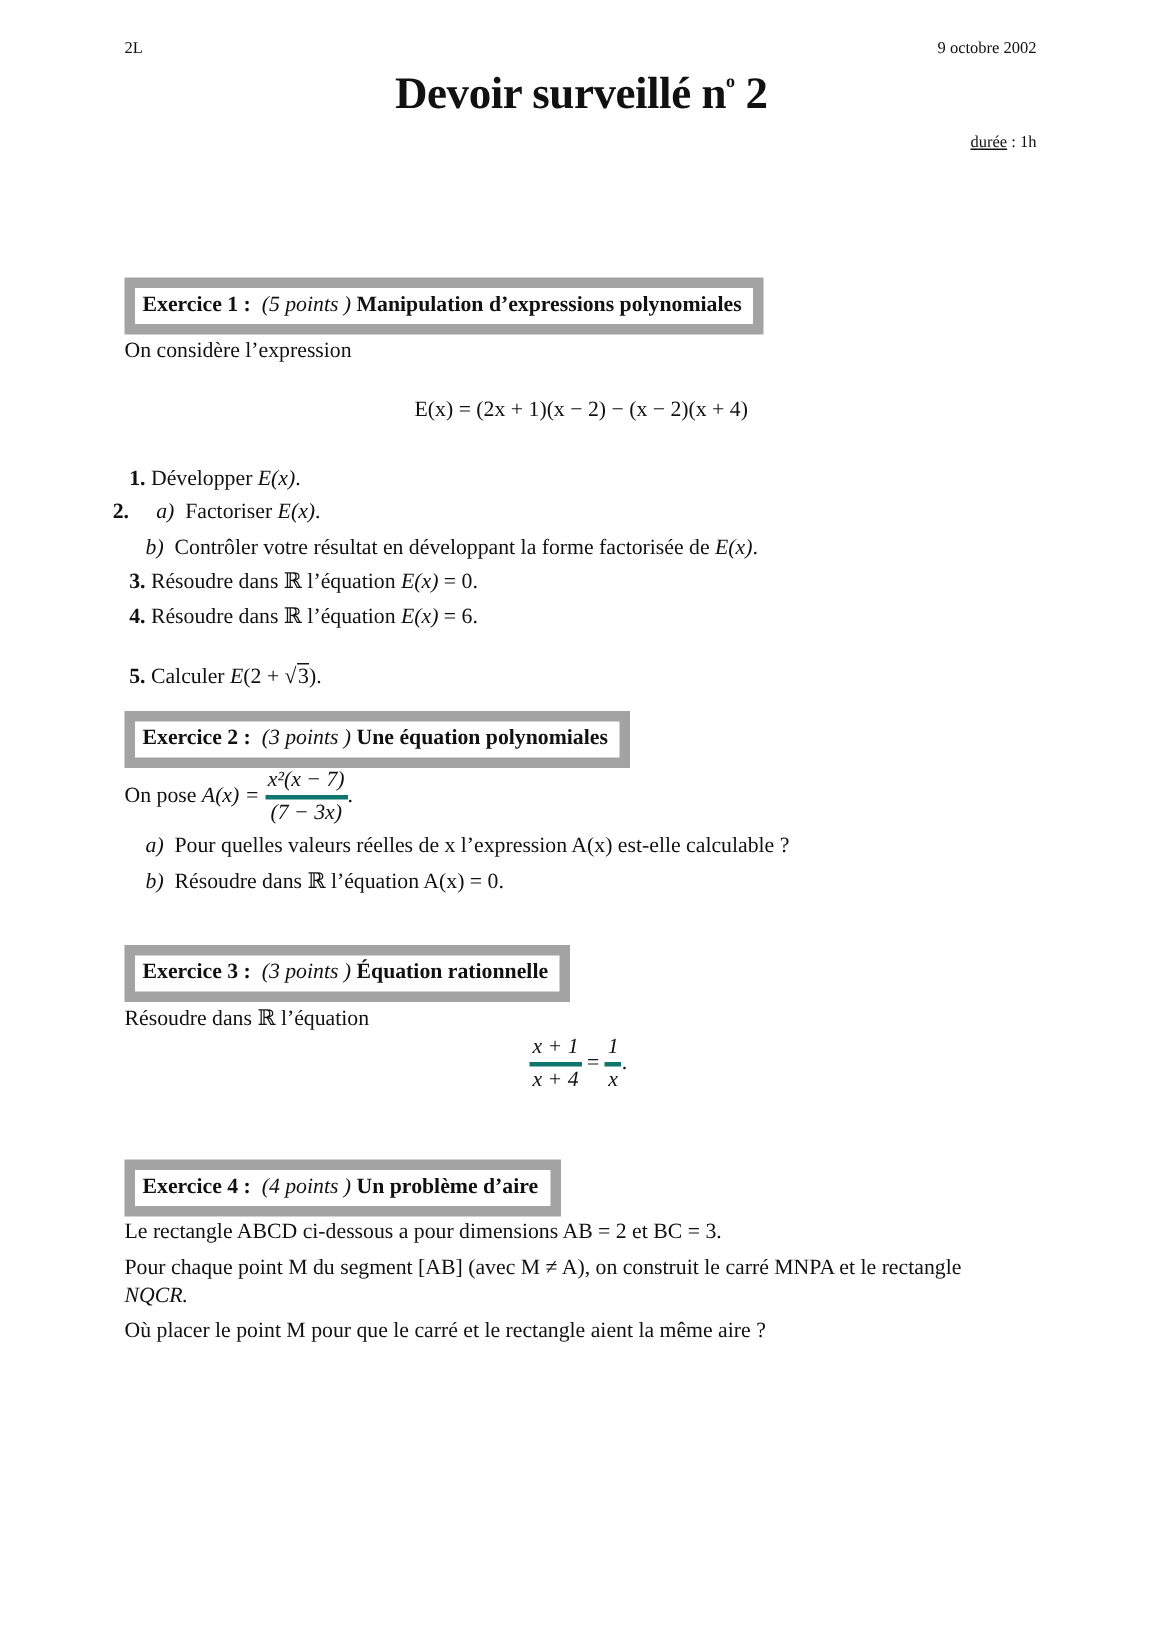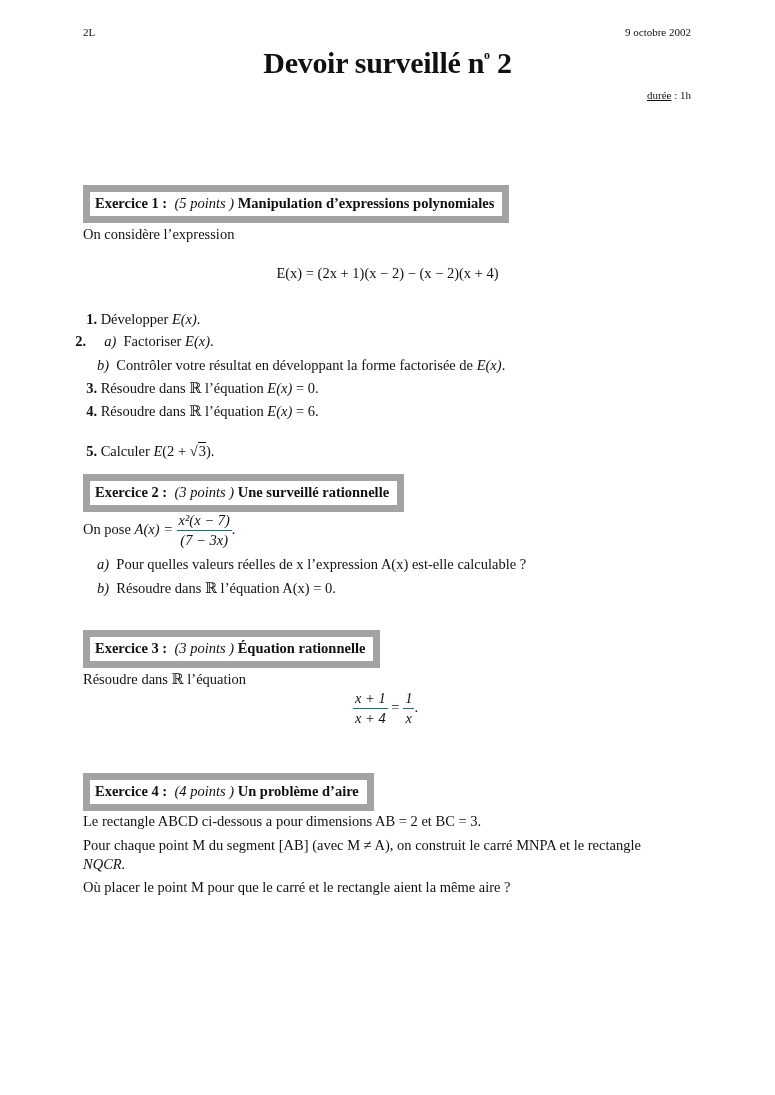--- a/index.html
+++ b/index.html
@@ -21,21 +21,21 @@
       font-size: 14.5px; white-space: nowrap;
     }
     .exbox b { font-weight: bold; }
     .exbox i { font-style: italic; }
 
     .para { position: absolute; left: 83px; white-space: nowrap; }
     .center { position: absolute; left: 0; width: 775px; text-align: center; }
     .m { font-style: italic; }
     .num { font-weight: bold; display: inline-block; text-align: right; }
     .frac { display: inline-block; vertical-align: middle; text-align: center; }
-    .frac .n { display: block; border-bottom: 1px solid #0f766e; padding: 0 2px 1px 2px; }
+    .frac .n { display: block; border-bottom: 3px solid #0f766e; padding: 0 2px 1px 2px; }
     .frac .d { display: block; padding: 1px 2px 0 2px; }
     .sqrt { border-top: 1px solid #111; padding-left: 1px; }
   </style>
 </head>
 <body>
 
 <div>
 
   <div class="abs hdr-left">2L</div>
   <div class="abs hdr-right">9 octobre 2002</div>
@@ -74,21 +74,21 @@
     <span>Résoudre dans ℝ l’équation </span><span class="m">E(x)</span><span> = 6.</span>
   </div>
   <div class="para" style="top:427px;margin-top:16px;">
     <span class="num" style="width:14px;">5.</span>
     <span>Calculer </span><span class="m">E</span><span>(2 + √</span><span class="sqrt">3</span><span>).</span>
   </div>
 
   <div class="exbox" style="top:474px;">
     <b>Exercice 2 :</b>&nbsp;
     <i>(3 points )</i>
-    <b>Une surveillé rationnelle</b>
+    <b>Une équation polynomiales</b>
   </div>
   <div class="para" style="top:512px;">
     <span>On pose </span><span class="m">A(x) = </span><span class="frac m"><span class="n">x²(x − 7)</span><span class="d">(7 − 3x)</span></span><span>.</span>
   </div>
   <div class="para" style="top:556px; left:97px;">
     <span class="m">a)</span>&nbsp;
     <span>Pour quelles valeurs réelles de x l’expression A(x) est-elle calculable ?</span>
   </div>
   <div class="para" style="top:580px; left:97px;">
     <span class="m">b)</span>&nbsp;

